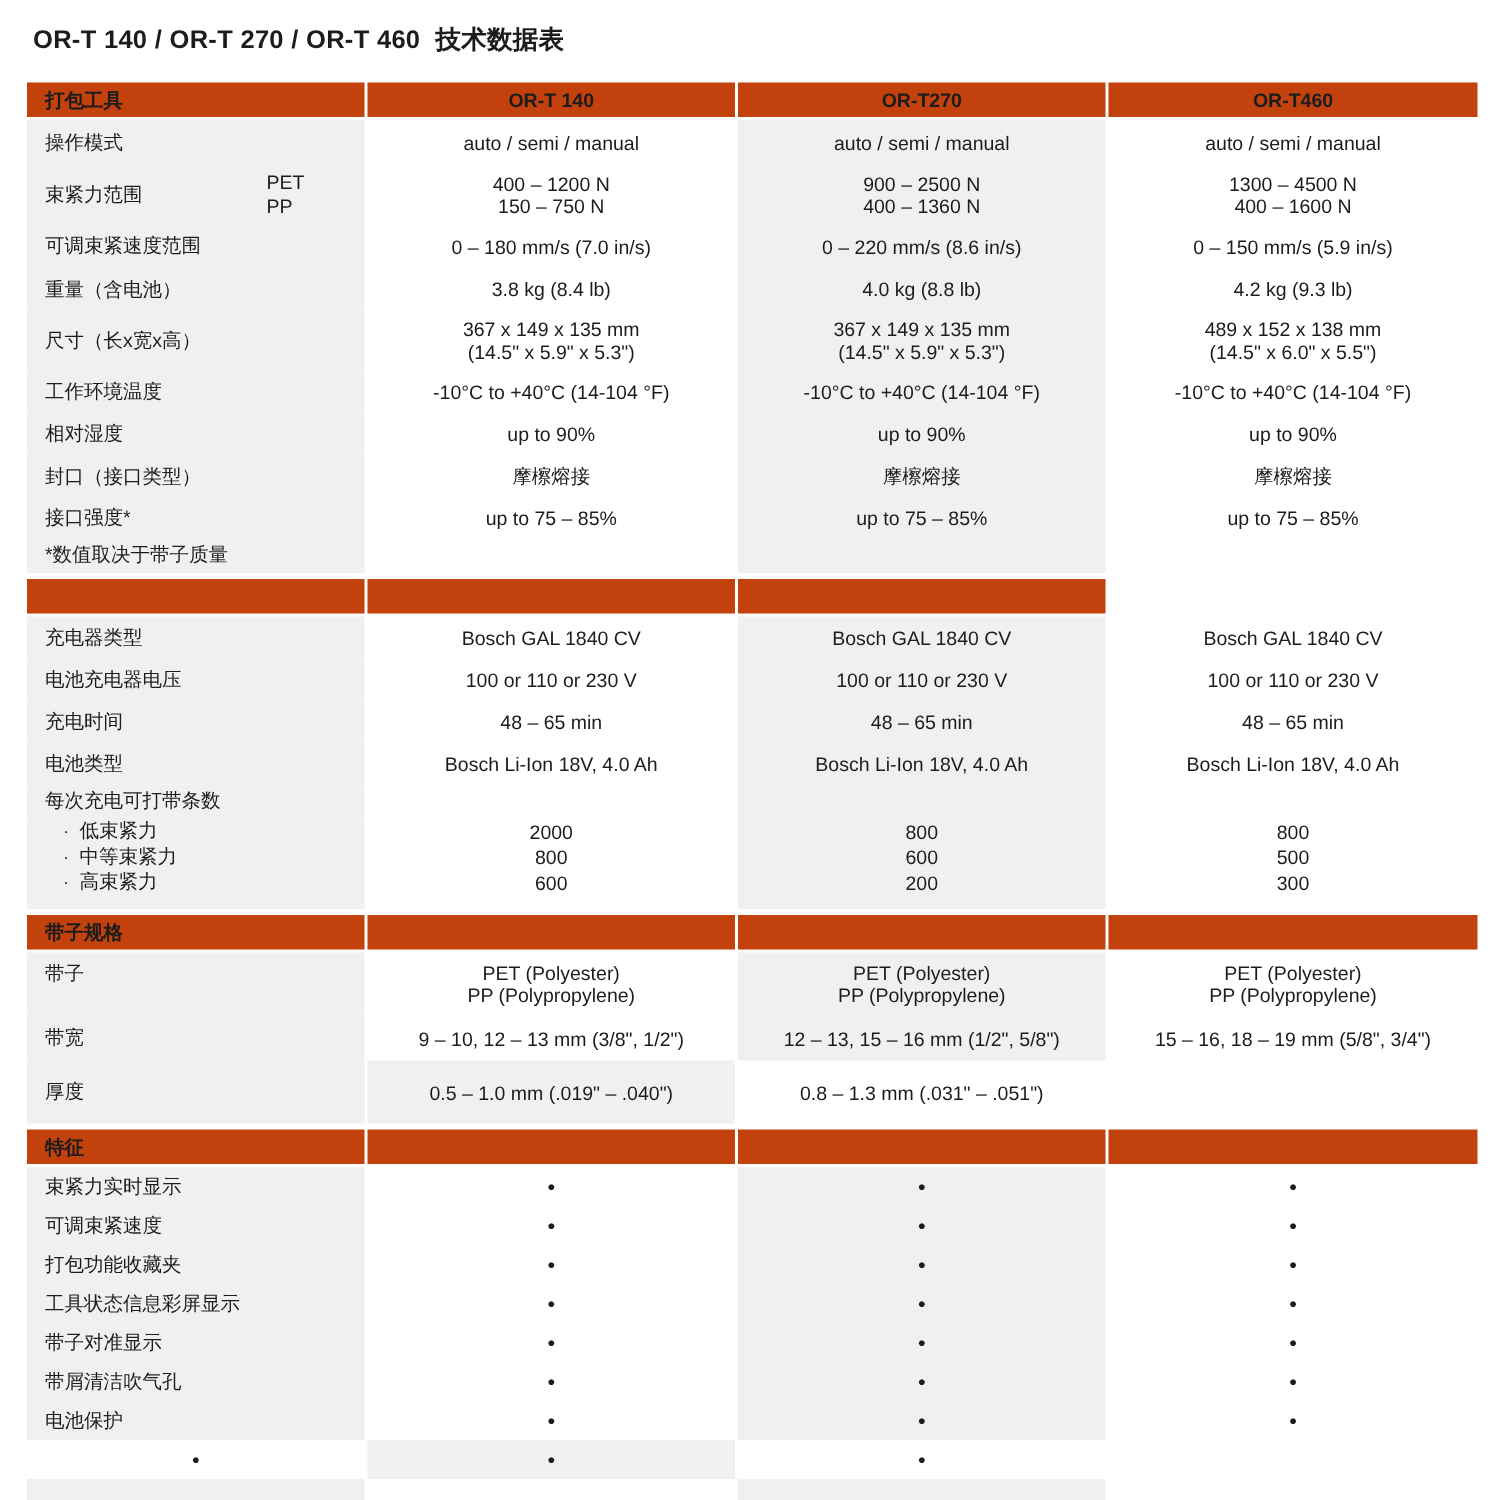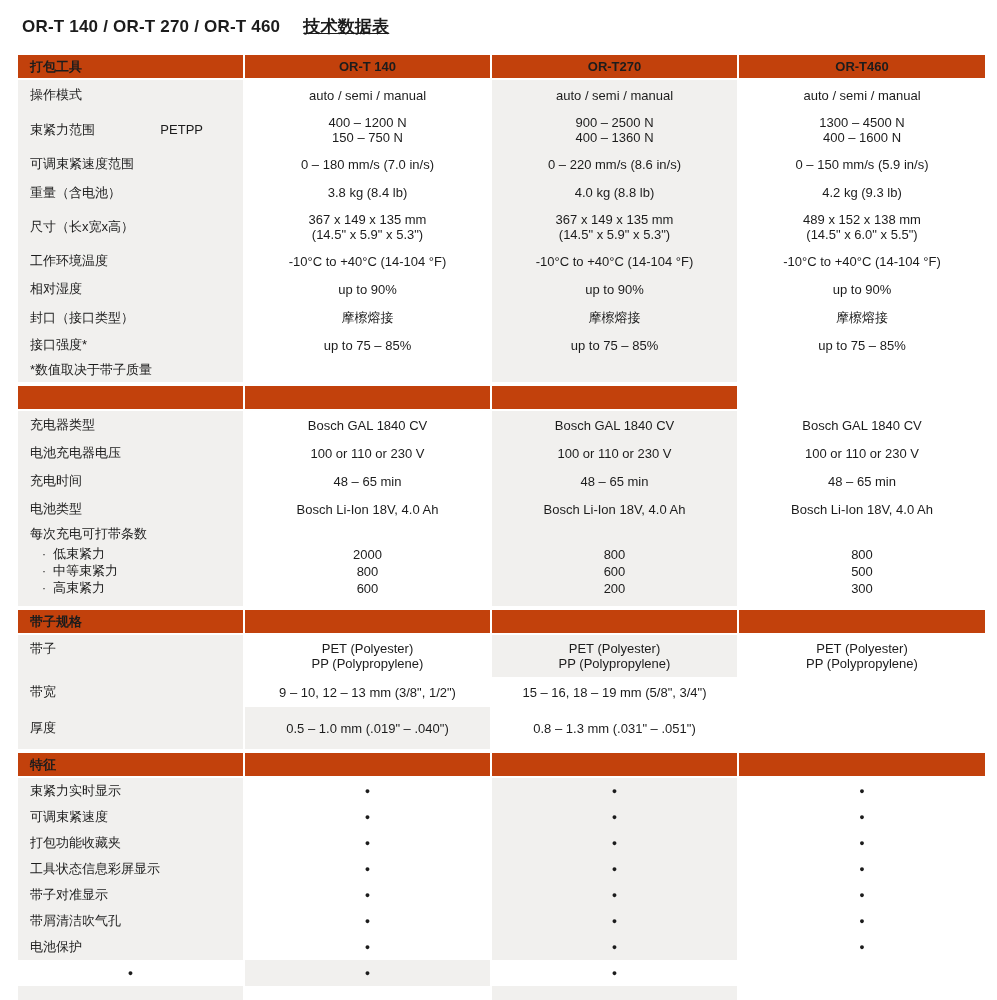--- a/index.html
+++ b/index.html
@@ -5,42 +5,42 @@
   * { box-sizing: border-box; }
   html,body { margin:0; padding:0; background:#ffffff; }
   body {
     font-family:"Liberation Sans","DejaVu Sans",sans-serif;
     color:#1c1c1c;
     width:997px; height:1000px;
     -webkit-font-smoothing:antialiased;
   }
   .page { width:997px; height:1000px; overflow:hidden; }
   .title { padding:15px 0 0 22px; font-size:17px; font-weight:bold; letter-spacing:.2px; }
-  .title .doc-suffix { margin-left:23px;text-decoration:underline; }
+  .title .doc-suffix { margin-left:10px; }
   .table { margin:17px 0 0 18px; width:967px; font-size:13px; }
 
   .grid-row { display:grid; grid-template-columns:225px 245px 245px 246px; column-gap:2px; }
 
   .sec-head { background:transparent; margin-bottom:2px; }
   .sec-head > div { background:#c2410c; height:23px; display:flex; align-items:center; font-weight:bold; }
   .sec-head .hl { padding-left:12px; }
   .sec-head .hc { justify-content:center; }
   .sec-gap { margin-top:4px; }
 
   .lbl { background:#f1f0ee; padding-left:12px; display:flex; align-items:center; }
   .v { text-align:center; display:flex; flex-direction:column; justify-content:center; align-items:center; line-height:15px; }
   .c2 { background:#f1f0ee; }
 
   .r30 { height:30px; } .r28 { height:28px; } .r29 { height:29px; }
   .r40 { height:40px; } .r26 { height:26px; } .r24 { height:24px; }
   .r42 { height:42px; } .r22 { height:22px; } .r17 { height:17px; }
   .r-feat { height:26px; }
 
   .lbl-split { justify-content:space-between; padding-right:40px; }
-  .sub-stack { display:flex; line-height:16px; text-align:left; }
+  .sub-stack { display:flex; flex-direction:column; line-height:16px; text-align:left; }
 
   .grp-lbl { align-items:flex-end; padding-bottom:2px; }
   .sub-lbl { padding-left:24px; }
   .sub-dot { margin-right:7px; font-size:12px; }
 
   .dot { font-size:9px; line-height:9px; }
 
   .footnote-row .lbl { align-items:flex-start; padding-top:3px; }
   .pad-bottom { height:10px; }
 </style>
@@ -253,20 +253,21 @@
       </div>
       <div class="v">
         <span>PET (Polyester)</span>
         <span>PP (Polypropylene)</span>
       </div>
     </div>
 
     <div class="grid-row r30">
       <div class="lbl">带宽</div>
       <div class="v">9 – 10, 12 – 13 mm (3/8", 1/2")</div>
+      <div class="v c2">12 – 13, 15 – 16 mm (1/2", 5/8")</div>
       <div class="v">15 – 16, 18 – 19 mm (5/8", 3/4")</div>
     </div>
 
     <div class="grid-row r42">
       <div class="lbl">厚度</div>
       <div class="v c2">0.5 – 1.0 mm (.019" – .040")</div>
       <div class="v">0.8 – 1.3 mm (.031" – .051")</div>
     </div>
 
     <div class="grid-row sec-head sec-gap">

